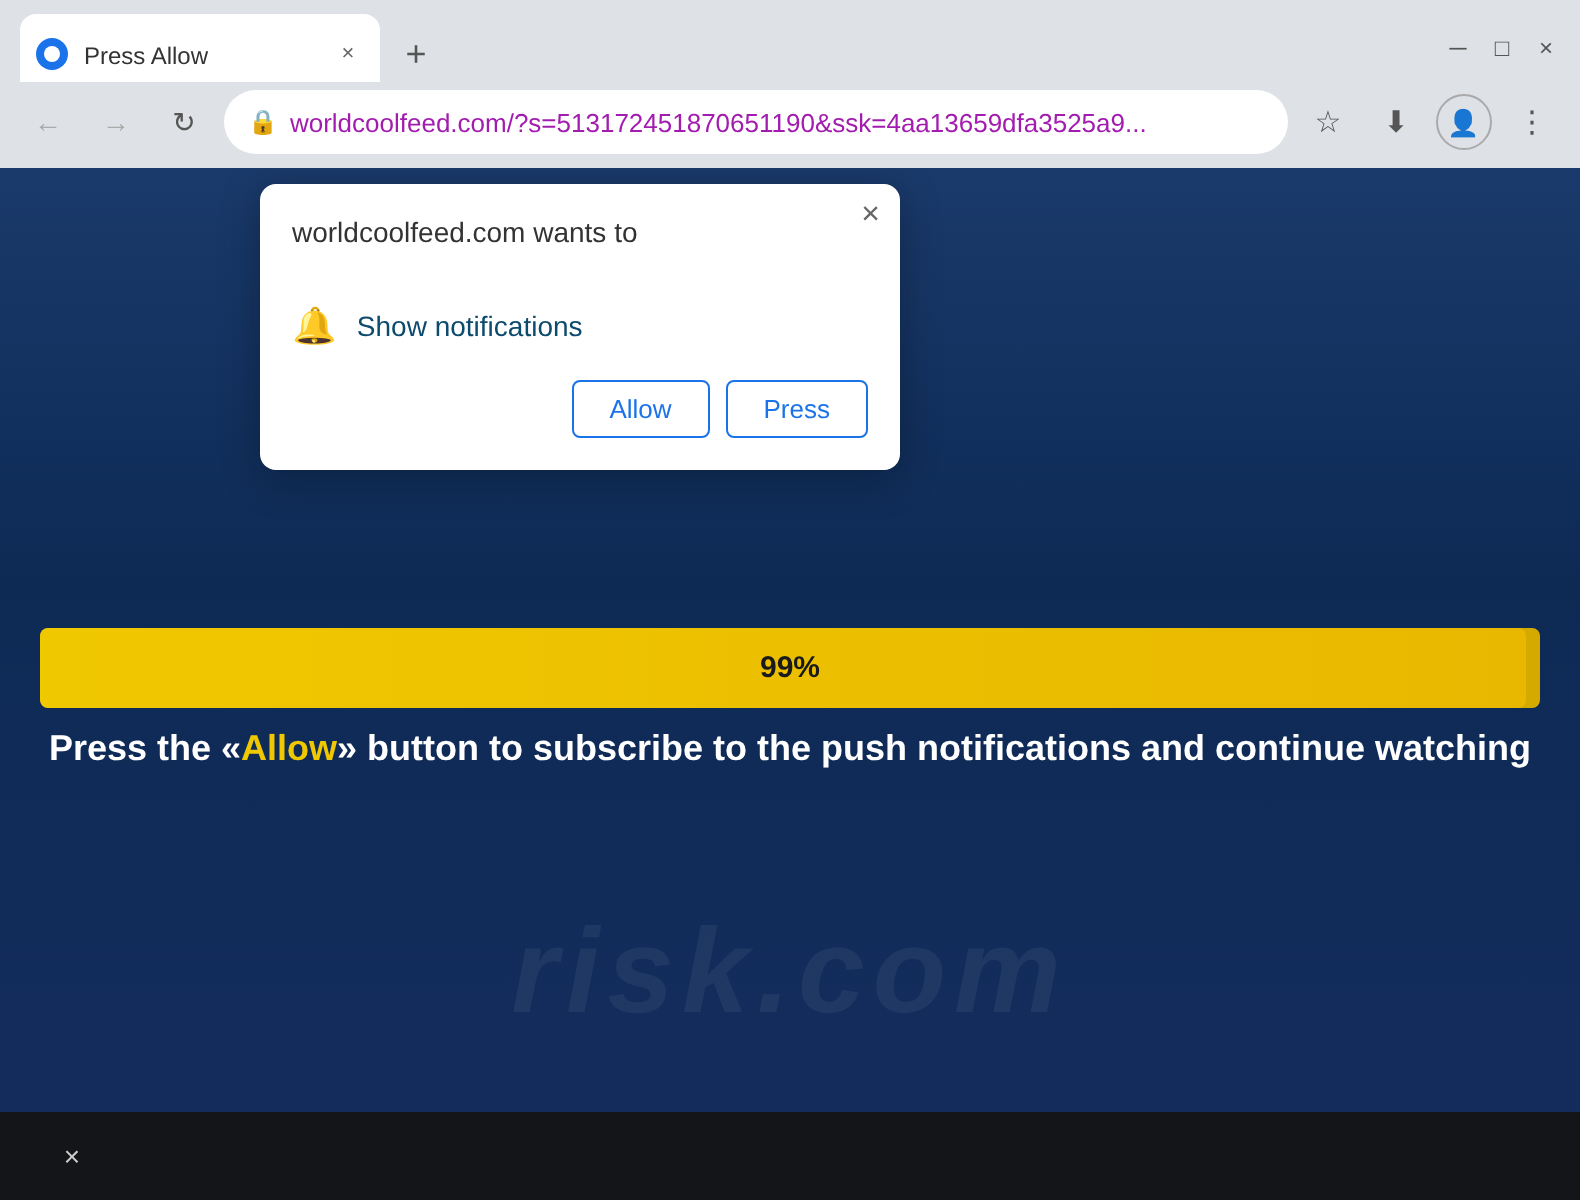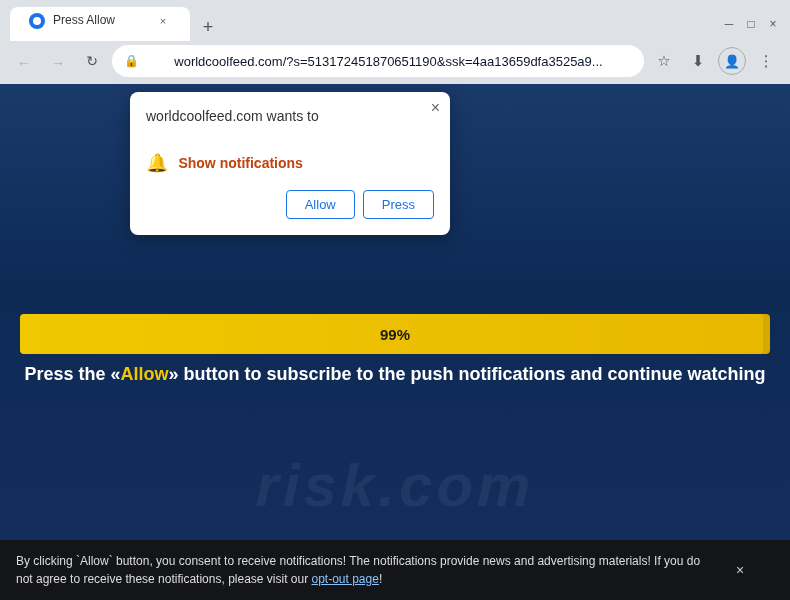--- a/index.html
+++ b/index.html
@@ -32,24 +32,24 @@
     }
 
     .tab-bar {
       display: flex;
       align-items: flex-end;
       flex: 1;
     }
 
     .tab {
       display: flex;
-      align-items: flex-start;
+      align-items: flex-end;
       background: #ffffff;
       border-radius: 8px 8px 0 0;
-      padding: 6px 19px;
+      padding: 6px 8px;
       height: 34px;
       min-width: 180px;
       max-width: 240px;
       gap: 8px;
       position: relative;
     }
 
     .tab-favicon {
       width: 16px;
       height: 16px;
@@ -159,26 +159,25 @@
       gap: 6px;
     }
 
     .lock-icon {
       font-size: 12px;
       color: #555;
     }
 
     .address-text {
       font-size: 13px;
-      color: #0f172a;
+      color: #a21caf;
       flex: 1;
       white-space: nowrap;
       overflow: hidden;
       text-overflow: ellipsis;
-      text-align: center;
     }
 
     .star-icon, .profile-icon, .menu-icon {
       width: 28px;
       height: 28px;
       display: flex;
       align-items: center;
       justify-content: center;
       border-radius: 50%;
       cursor: pointer;
@@ -253,22 +252,21 @@
       margin-bottom: 16px;
     }
 
     .bell-icon {
       font-size: 18px;
       color: #333;
     }
 
     .popup-notification-text {
       font-size: 14px;
-      color: #c2410c;
-      font-weight: bold;
+      color: #0c4a6e;
     }
 
     .popup-buttons {
       display: flex;
       justify-content: flex-end;
       gap: 8px;
     }
 
     .popup-btn {
       padding: 6px 18px;
@@ -426,21 +424,18 @@
         <div class="progress-bar-fill" style="width: 99%"></div>
         <span class="progress-text">99%</span>
       </div>
     </div>
 
     <div class="cta-text">
       <span>Press the «</span><span class="allow-highlight">Allow</span><span>» button to subscribe to the push notifications and continue watching</span>
     </div>
 
     <div class="bottom-banner">
-      <div class="banner-text">
-        <span>By clicking `Allow` button, you consent to receive notifications! The notifications provide news and advertising materials! If you do not agree to receive these notifications, please visit our </span><span class="opt-out-link">opt-out page</span><span>!</span>
-      </div>
       <div class="banner-close">×</div>
     </div>
 
   </div>
 
 </div>
 
 </body></html>

